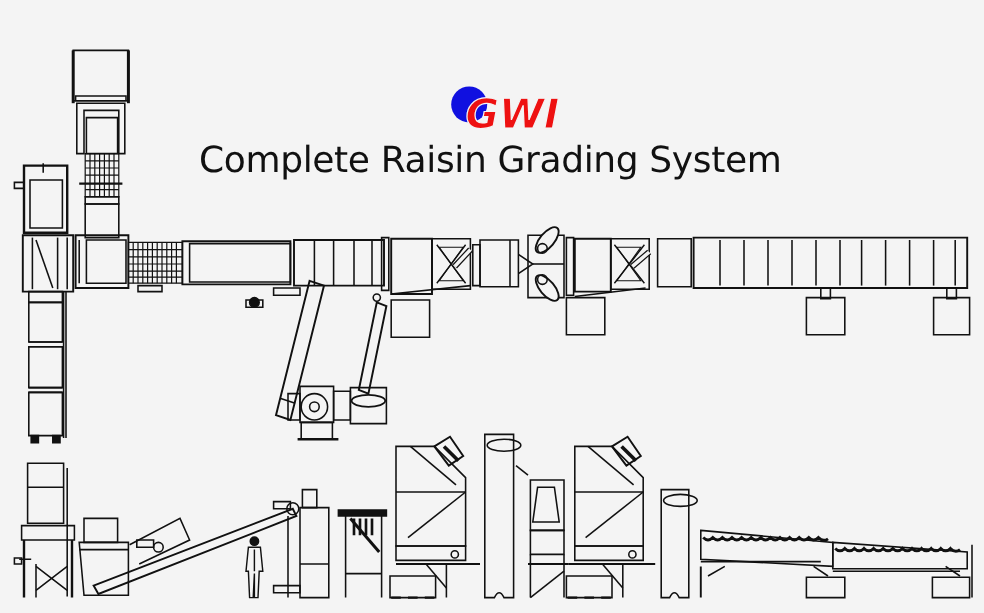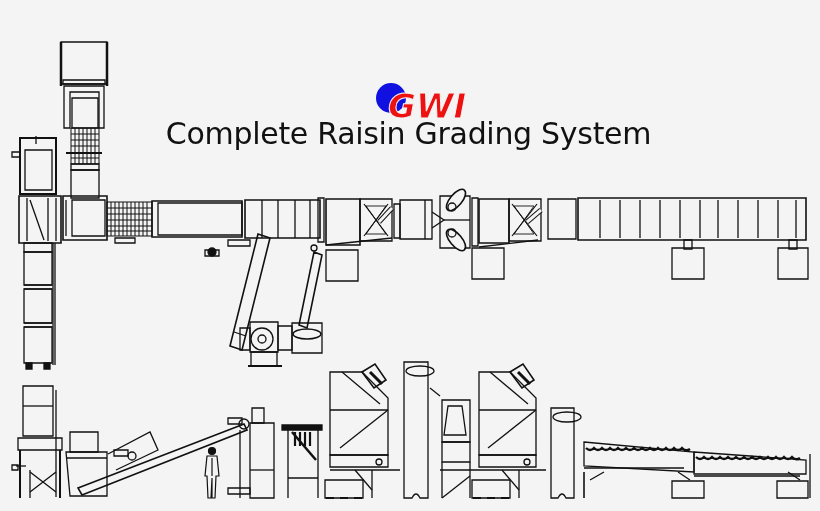--- a/index.html
+++ b/index.html
@@ -1,19 +1,19 @@
 <!DOCTYPE html>
 <html><head>
 <meta charset="utf-8">
 <style>
   html, body { margin:0; padding:0; background:#f4f4f4; }
   body { width:820px; height:511px; position:relative; overflow:hidden; font-family:"DejaVu Sans", sans-serif; }
   .title { position:absolute; left:0; width:773px; top:116px; text-align:center; font-size:30px; color:#111; letter-spacing:-0.3px; }
   .title span { display:inline-block; transform:translateX(22px); }
-  .logo { position:absolute; left:374px; top:81px; width:110px; height:42px; }
+  .logo { position:absolute; left:374px; top:70px; width:110px; height:42px; }
   svg.draw { position:absolute; left:0; top:0; }
   svg.draw * { vector-effect:non-scaling-stroke; }
 </style>
 </head>
 <body>
 
 <div class="logo">
   <svg width="110" height="42" viewBox="0 0 110 42">
     <circle cx="17" cy="17" r="15" fill="#1010e0"></circle>
     <text x="14" y="37" font-family="DejaVu Sans, sans-serif" font-weight="bold" font-style="italic" font-size="34" fill="#ee1111" stroke="#f4f4f4" stroke-width="1">GWI</text>

